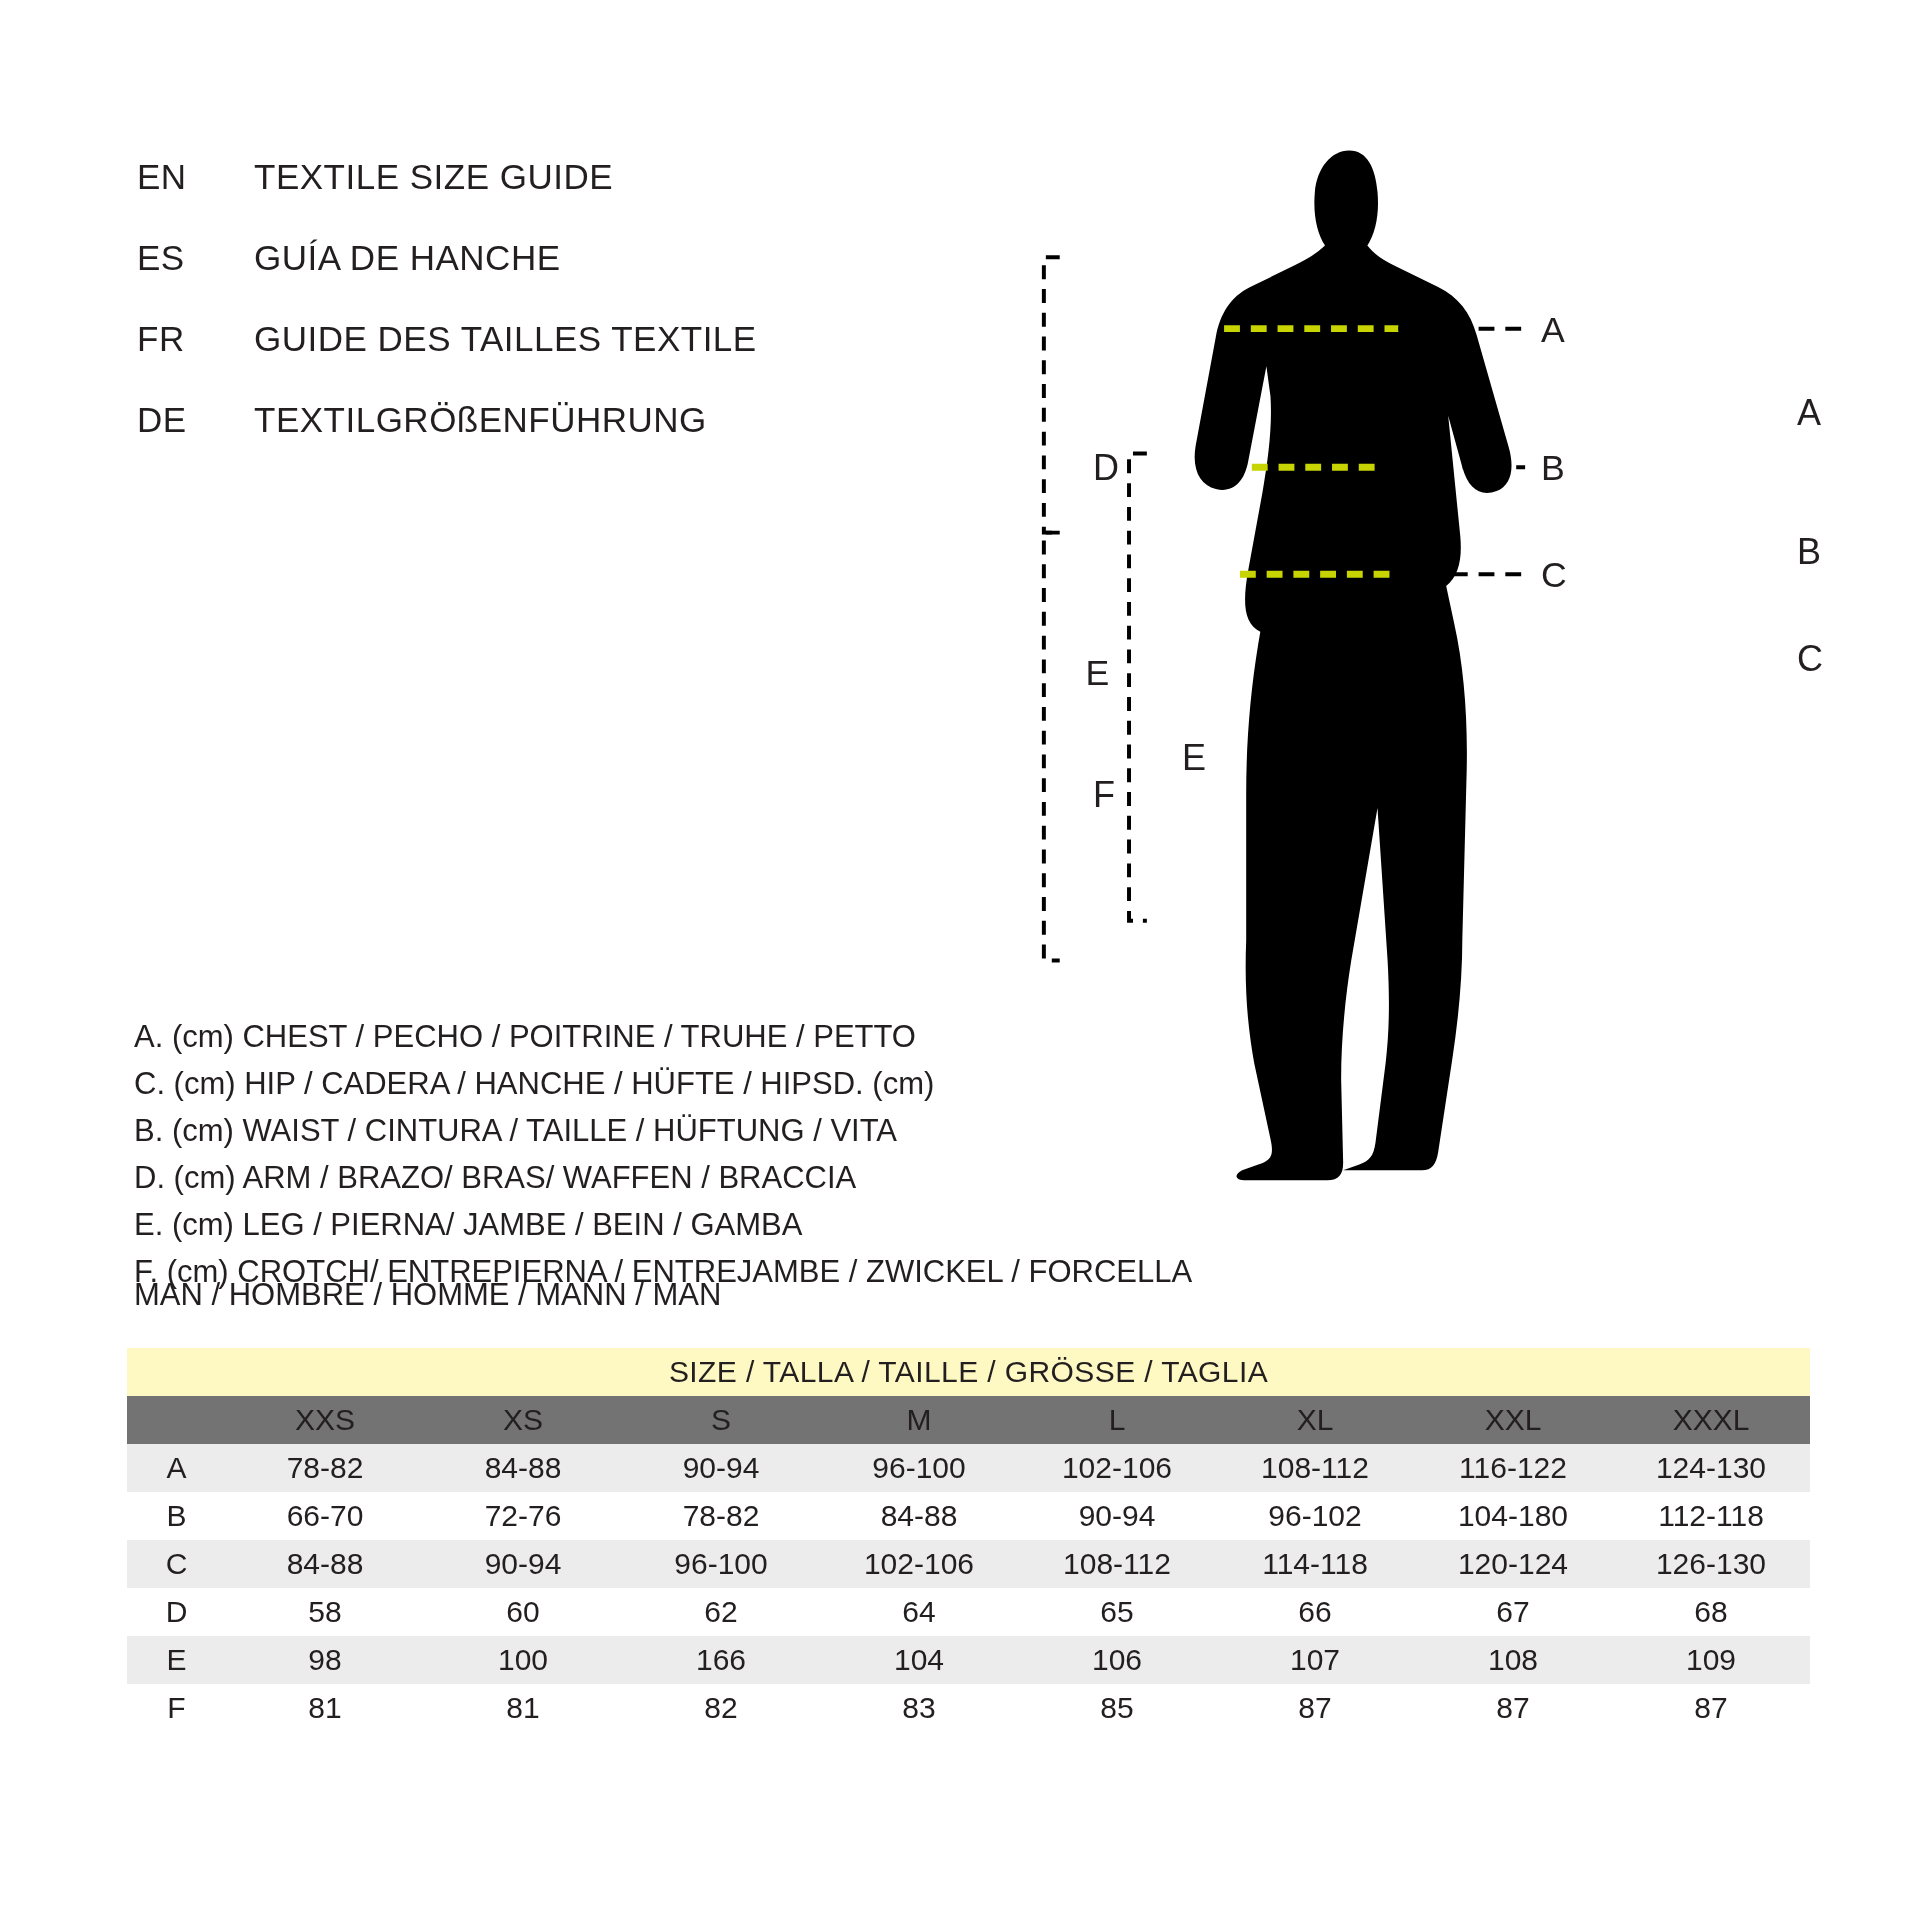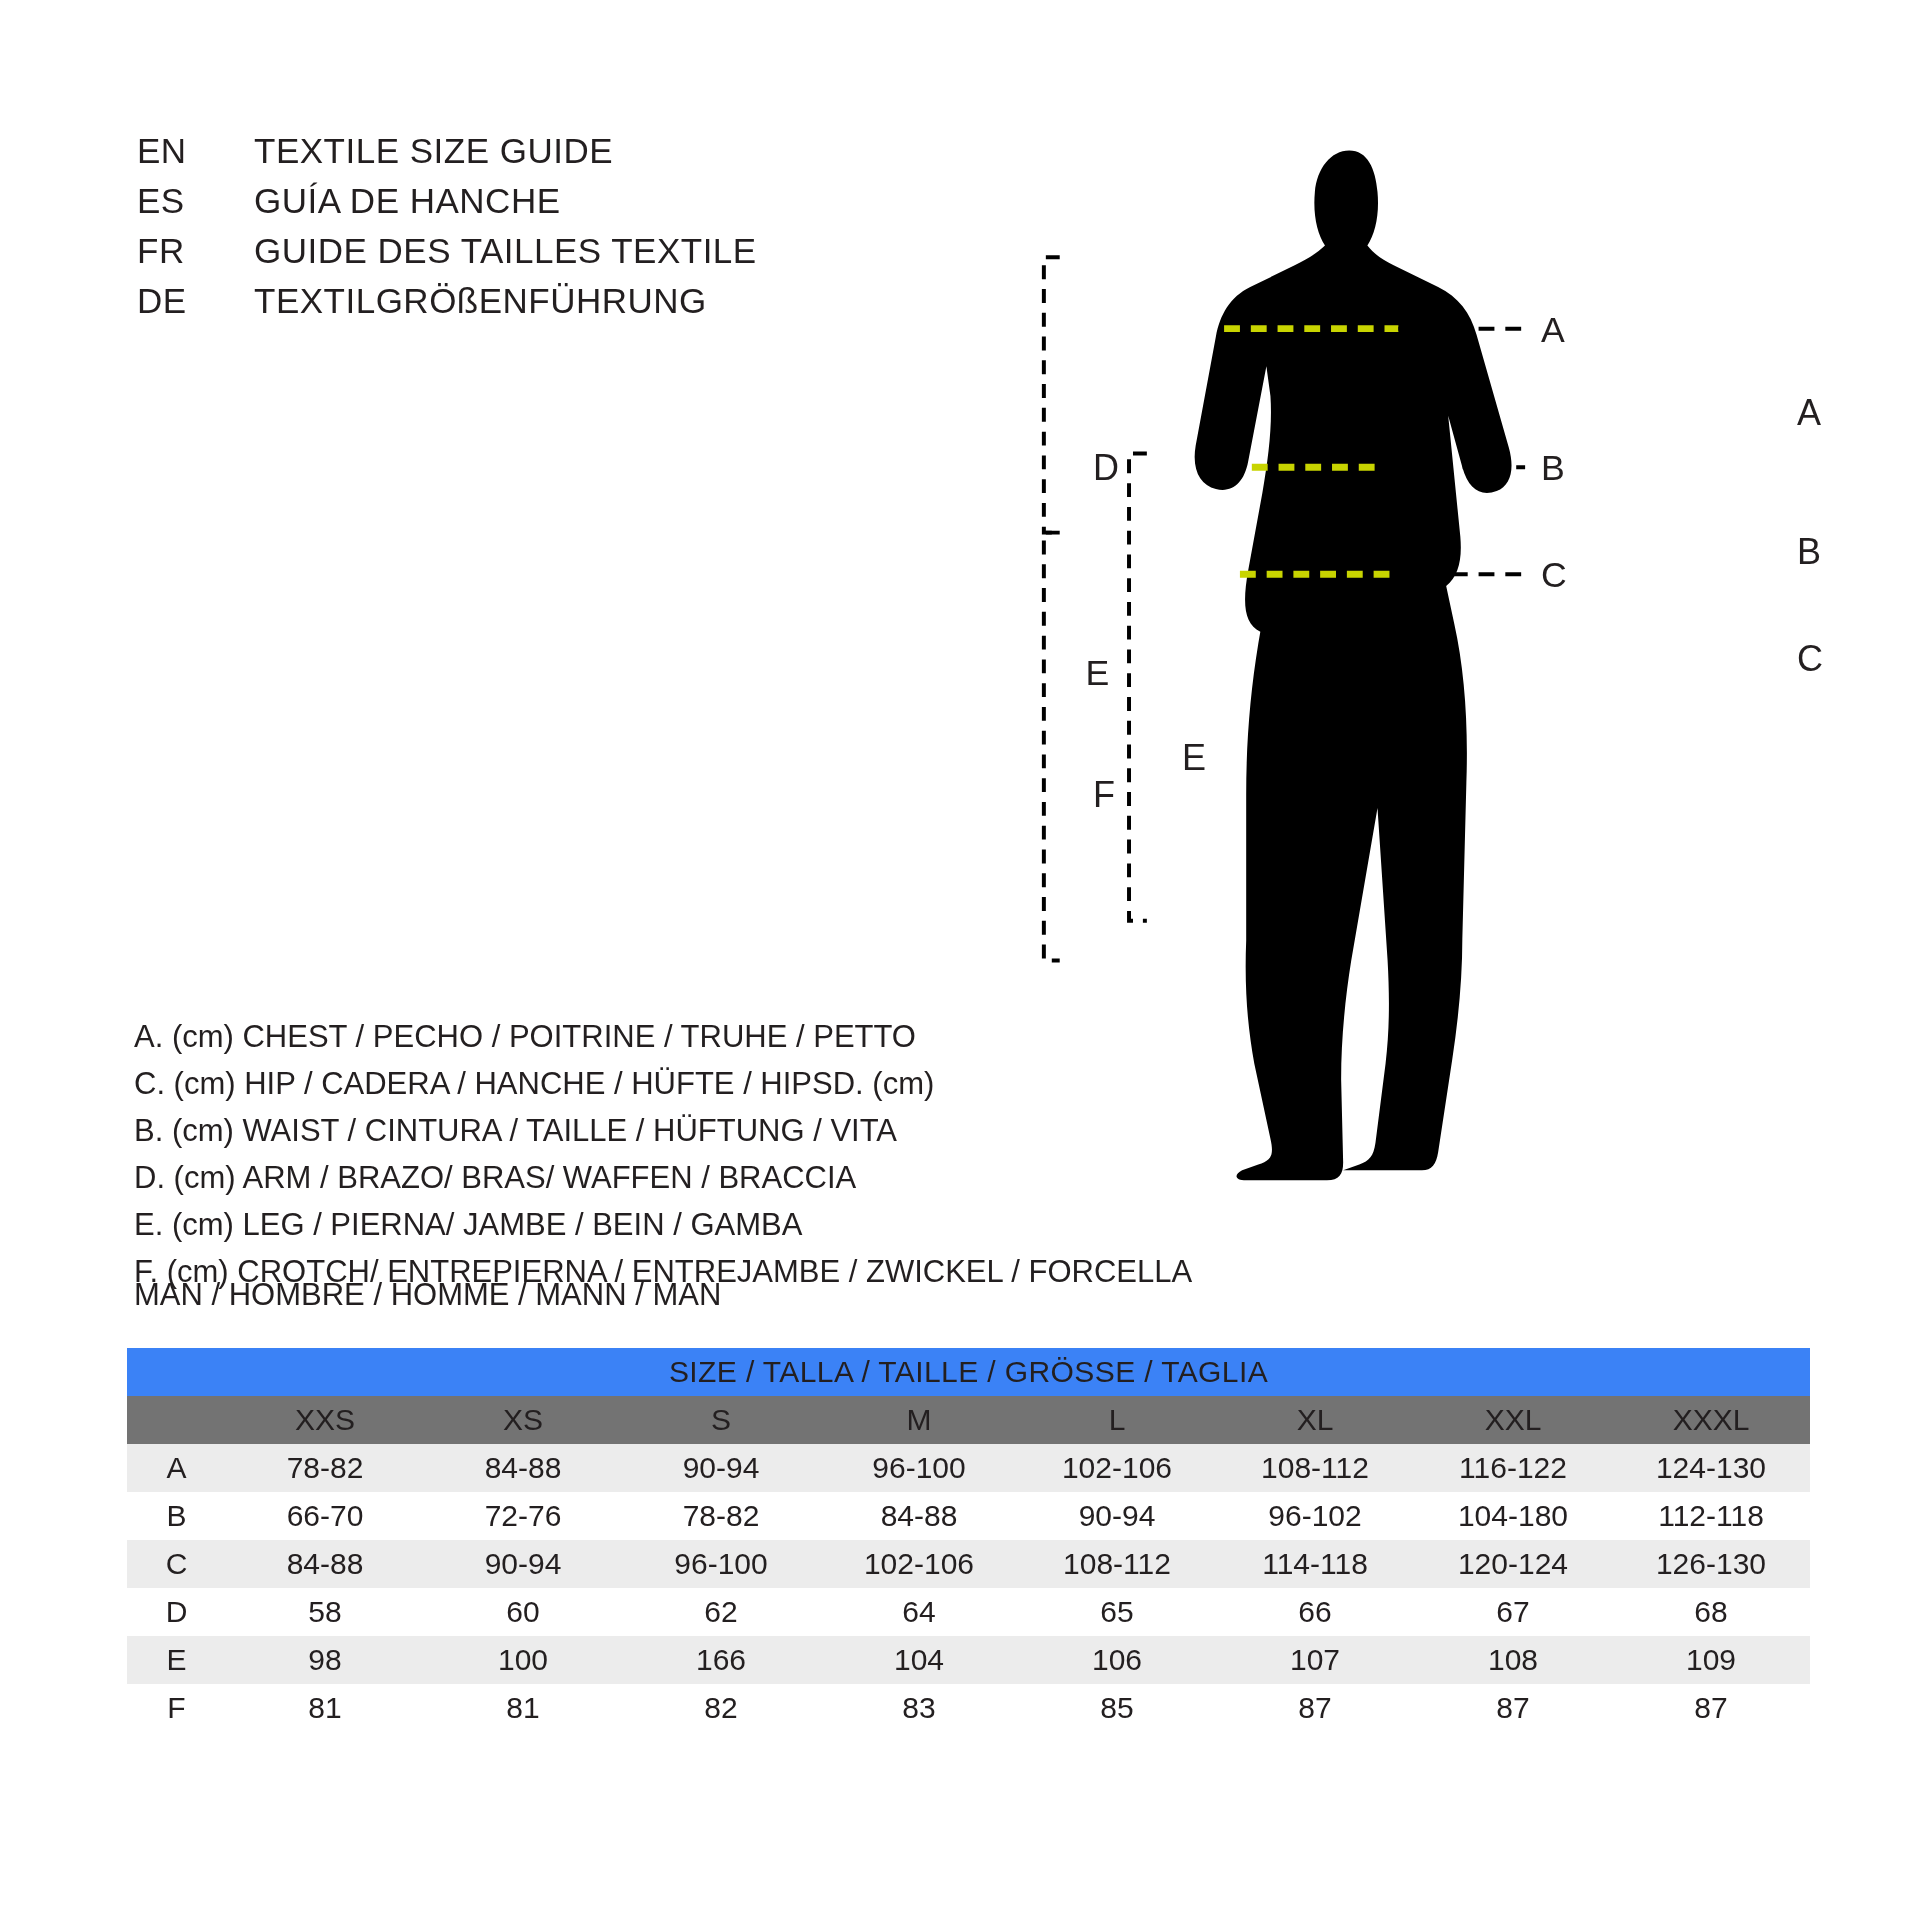--- a/index.html
+++ b/index.html
@@ -18,24 +18,25 @@
 
   
   .lang-block {
     position: absolute;
     left: 137px;
     top: 121px;
     width: 792px;
   }
   .lang-row {
     display: flex;
-    align-items: flex-end;
+    align-items: center;
     height: 50px;
     font-size: 35px;
     letter-spacing: 0.5px;
+    margin-top: 31px;
   }
   .lang-code {
     width: 117px;
     flex: 0 0 117px;
   }
   .lang-title {
     flex: 1 1 auto;
   }
 
   
@@ -81,21 +82,21 @@
     font-size: 30px;
   }
   table.size-table td, table.size-table th {
     padding: 0;
     height: 48px;
     font-weight: normal;
     text-align: center;
     color: #231f20;
   }
   .title-row td {
-    background: #3b82f6;
+    background: #fef9c3;
     text-align: left;
     padding-left: 14px;
     height: 51px;
     font-size: 30px;
     letter-spacing: 0.4px;
   }
   .head-row td {
     background: #737373;
     height: 50px;
   }

